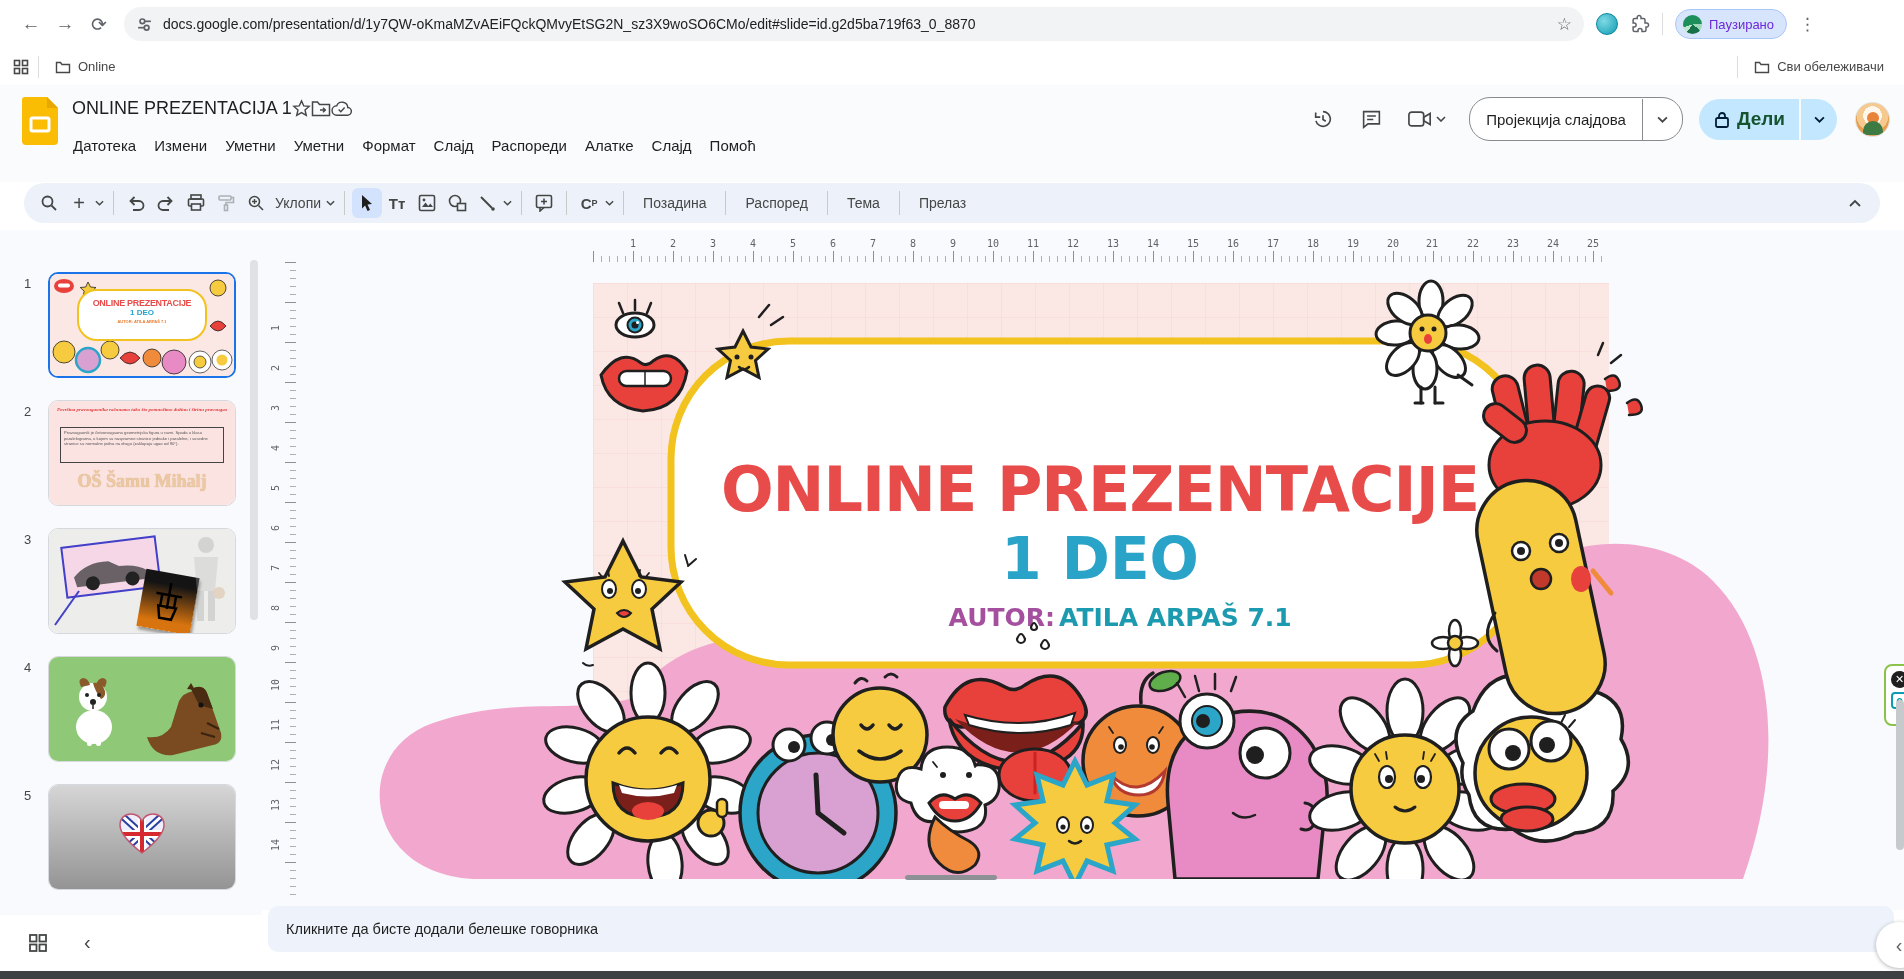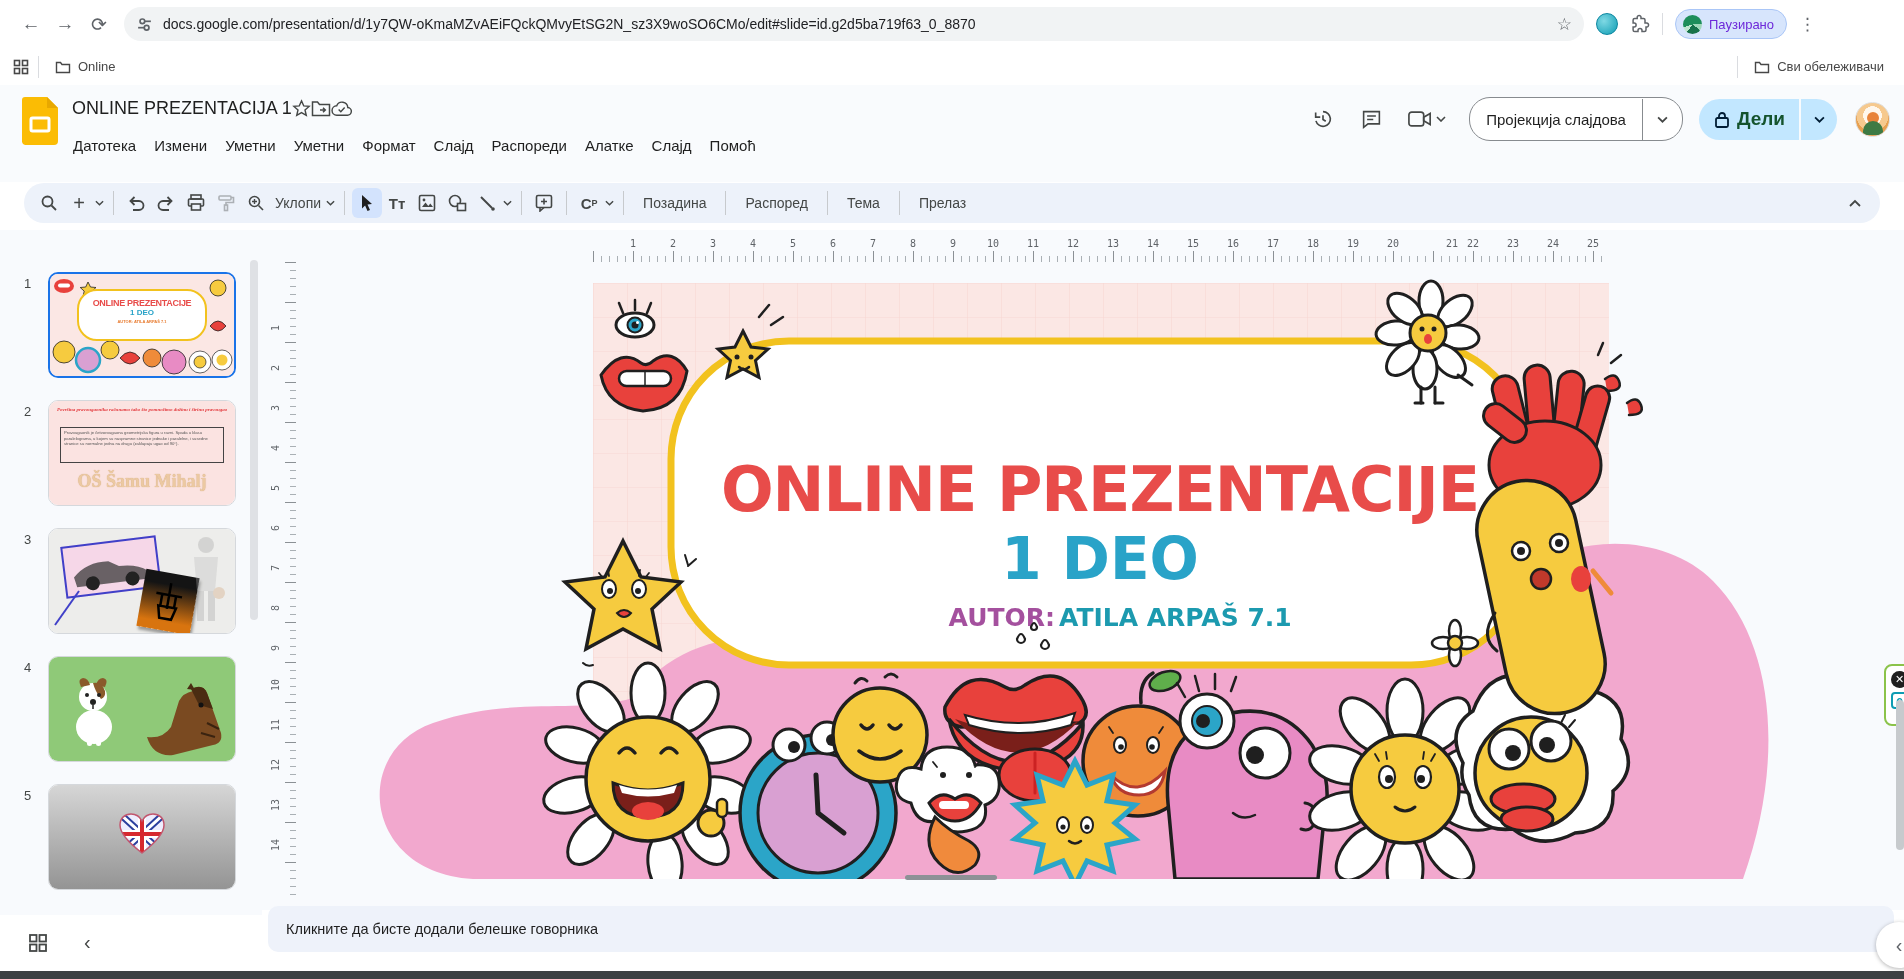--- a/index.html
+++ b/index.html
@@ -531,21 +531,21 @@
     <span style="left: 429px;">11</span>
     <span style="left: 469px;">12</span>
     <span style="left: 509px;">13</span>
     <span style="left: 549px;">14</span>
     <span style="left: 589px;">15</span>
     <span style="left: 629px;">16</span>
     <span style="left: 669px;">17</span>
     <span style="left: 709px;">18</span>
     <span style="left: 749px;">19</span>
     <span style="left: 789px;">20</span>
-    <span style="left: 848px;">21</span>
+    <span style="left: 828px;">21</span>
     <span style="left: 869px;">22</span>
     <span style="left: 909px;">23</span>
     <span style="left: 949px;">24</span>
     <span style="left: 989px;">25</span>
   </div>
 <div class="vruler" id="vruler">
     <span style="top: 53px;">1</span>
     <span style="top: 93px;">2</span>
     <span style="top: 133px;">3</span>
     <span style="top: 173px;">4</span>

